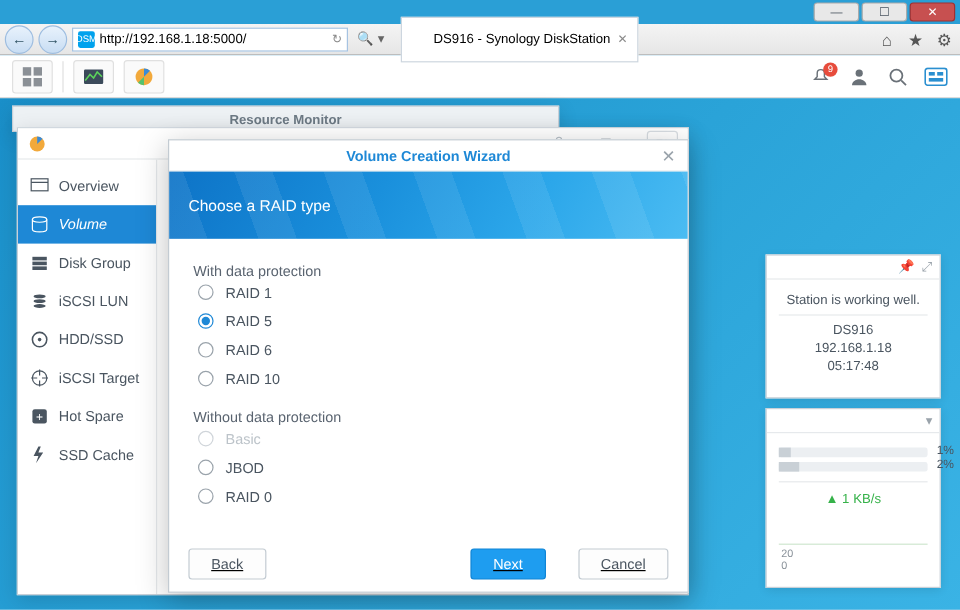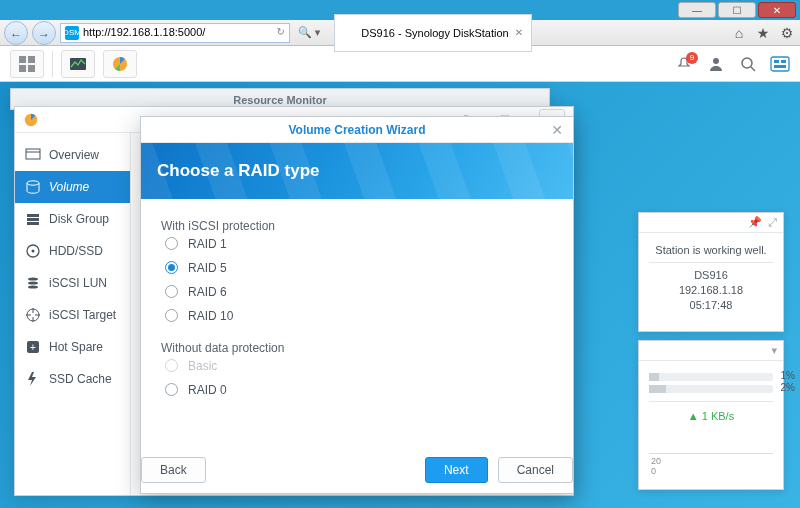--- a/index.html
+++ b/index.html
@@ -4,69 +4,69 @@
 <style>
   * { box-sizing: border-box; margin: 0; padding: 0; font-family: "Segoe UI", Arial, sans-serif; }
   body { width: 800px; height: 508px; overflow: hidden; background: #2a9fd6; }
   
   .titlebar { height: 20px; background: #2a9fd6; display:flex; justify-content:flex-end; padding:2px 4px; gap:2px;}
   .titlebar .btn { width:24px; height:16px; background:#e8e8e8; border:1px solid #aaa; display:flex; align-items:center; justify-content:center; font-size:10px;}
   .titlebar .btn.close { background:#c75050; color:#fff; border-color:#a03030;}
   
   .ie-bar { height:26px; background: linear-gradient(#f4f4f4,#e6e6e6); display:flex; align-items:center; padding:0 4px; gap:4px; border-bottom:1px solid #bdbdbd;}
   .nav-btn { width:24px; height:24px; border-radius:12px; border:1px solid #9dbde0; background:linear-gradient(#e8f2fc,#c8ddf3); display:flex; align-items:center; justify-content:center; font-size:12px; color:#356;}
-  .addr { flex:0 0 230px; height:20px; border:1px solid #a6c3e2; background:#fff; font-size:11px; padding:2px 4px; display:flex; gap:4px;}
+  .addr { flex:0 0 230px; height:20px; border:1px solid #a6c3e2; background:#fff; font-size:11px; padding:2px 4px; display:flex; align-items:center; gap:4px;}
   .addr .favicon{width:14px;height:14px;background:#00a2ed;color:#fff;font-size:8px;display:flex;align-items:center;justify-content:center;border-radius:2px;}
   .ie-tab { height:38px; border:1px solid #cdd6df; background:#fff; padding:2px 8px; font-size:11px; display:flex; align-items:center; gap:6px; margin-left:6px;}
   .ie-tab .x{font-size:10px;color:#888;}
   .ie-right { margin-left:auto; display:flex; gap:6px; align-items:center;}
   .ie-right .ic{width:18px;height:18px;display:flex;align-items:center;justify-content:center;font-size:14px;color:#555;}
   
   .dsm-bar { height:36px; background:#fff; border-bottom:1px solid #d4d4d4; display:flex; align-items:center; padding:0 10px; gap:8px;}
   .tb-btn { width:34px; height:28px; border:1px solid #e0e0e0; border-radius:3px; background:#fafafa; display:flex; align-items:center; justify-content:center;}
   .tb-btn svg{width:18px;height:18px;}
   .tb-sep{width:1px;height:26px;background:#e0e0e0;}
   .dsm-right{margin-left:auto;display:flex;gap:12px;align-items:center;}
   .dsm-right .ic{width:20px;height:20px;display:flex;align-items:center;justify-content:center;color:#555;position:relative;}
   .badge{position:absolute;top:-2px;right:-4px;background:#e74c3c;color:#fff;border-radius:7px;font-size:8px;min-width:12px;height:12px;line-height:12px;text-align:center;}
   
   .desktop { position:relative; width:800px; height:426px; background: linear-gradient(135deg,#1a8fc9 0%,#2aa3d8 50%,#3ab3e5 100%);}
   
   .win { position:absolute; background:#fff; border:1px solid #c8d0d8; box-shadow:0 4px 16px rgba(0,0,0,.15);}
-  .win-rm { left:10px; top:6px; width:540px; height:22px; background:#edf1f4;}
+  .win-rm { left:10px; top:6px; width:456px; height:22px; background:#edf1f4;}
   .win-rm .wt{font-size:11px;color:#6d7a85;text-align:center;line-height:22px;font-weight:600;}
   .win-sm { left:14px; top:24px; width:560px; height:390px;}
   .win-hdr { height:26px; background:#fff; display:flex; align-items:center; padding:0 8px; gap:8px; border-bottom:1px solid #e6e9ec;}
   .win-hdr .ico{width:16px;height:16px;}
   .win-ctl{display:flex;gap:10px;color:#b5bec6;font-size:11px;}
   .win-top-right{margin-left:auto;width:26px;height:22px;border:1px solid #d8dde2;display:flex;align-items:center;justify-content:center;font-size:10px;border-radius:3px;background:#fff;}
   
   .body { display:flex; height:calc(100% - 26px);}
   .sidebar{width:116px;border-right:1px solid #e6e9ec;padding-top:6px;}
   .sb-item{display:flex;align-items:center;gap:8px;height:32px;padding:0 10px;font-size:12px;color:#4a5560;cursor:pointer;}
   .sb-item.active{background:#1e88d6;color:#fff;font-style:italic;}
   .sb-item .ic{width:16px;height:16px;display:flex;align-items:center;justify-content:center;}
   .content{flex:1;padding:10px;}
   
   .modal { position:absolute; left:140px; top:34px; width:434px; height:378px; background:#fff; border:1px solid #c3cbd2; box-shadow:0 6px 24px rgba(0,0,0,.25);}
   .modal-hdr{height:26px;display:flex;align-items:center;justify-content:center;border-bottom:1px solid #e6e9ec;position:relative;}
   .modal-hdr .title{font-size:12px;color:#1e88d6;font-weight:600;}
   .modal-hdr .x{position:absolute;right:10px;color:#9aa3ab;font-size:14px;}
   .banner{height:56px;background:linear-gradient(120deg,#0d73c7 0%,#1a90dc 40%,#2ca7ea 70%,#4bbcf2 100%);position:relative;overflow:hidden;display:flex;align-items:center;padding-left:16px;}
   .banner::before{content:"";position:absolute;inset:0;background:repeating-linear-gradient(70deg,rgba(255,255,255,.08) 0 30px,transparent 30px 70px);}
-  .banner h2{color:#fff;font-size:17px;font-weight:700;position:relative;}
+  .banner h2{color:#fff;font-size:13px;font-weight:400;position:relative;}
   .modal-body{padding:14px 20px 4px 20px;font-size:12px;color:#4a5560;}
   .group-label{font-size:12px;color:#5a6470;margin:6px 0 4px 0;}
   .radio-row{display:flex;align-items:flex-start;gap:10px;height:24px;padding-left:4px;}
   .radio{width:13px;height:13px;border:1px solid #9aa3ab;border-radius:50%;display:flex;align-items:center;justify-content:center;flex-shrink:0;}
   .radio.checked{border-color:#1e88d6;}
   .radio.checked::after{content:"";width:7px;height:7px;border-radius:50%;background:#1e88d6;}
   .radio.disabled{border-color:#d0d5da;}
   .radio-row.disabled{color:#bcc3c9;}
-  .modal-ftr{position:absolute;bottom:10px;left:0;right:0;display:flex;padding:0 0;gap:10px;}
+  .modal-ftr{position:absolute;bottom:10px;left:0;right:0;display:flex;padding:0 16px;gap:27px;text-decoration:underline;}
   .btn{height:26px;padding:0 18px;border:1px solid #c3cbd2;border-radius:3px;background:#fdfdfd;font-size:12px;color:#4a5560;display:flex;align-items:center;cursor:pointer;}
   .btn.primary{background:#1e9df0;border-color:#1085d6;color:#fff;text-align:center;}
   .spacer{flex:1;}
   
   .widget{position:absolute;right:16px;background:#fff;border:1px solid #c8d0d8;width:146px;font-size:11px;color:#4a5560;box-shadow:0 2px 8px rgba(0,0,0,.12);}
   .widget .whdr{height:20px;border-bottom:1px solid #e6e9ec;display:flex;justify-content:flex-end;align-items:center;gap:6px;padding:0 6px;color:#9aa3ab;}
   .widget .wbody{padding:8px 10px;text-align:center;}
   .wline{margin:3px 0;white-space:nowrap;overflow:hidden;text-overflow:ellipsis;}
   .bar{height:8px;background:#eceff2;border-radius:2px;margin:4px 0;position:relative;}
   .bar .fill{position:absolute;left:0;top:0;bottom:0;background:#c9d0d6;}
@@ -205,35 +205,35 @@
                 <rect x="2" y="3" width="12" height="3" fill="currentColor"></rect>
                 <rect x="2" y="7" width="12" height="3" fill="currentColor"></rect>
                 <rect x="2" y="11" width="12" height="3" fill="currentColor"></rect>
               </svg>
             </span>
             <span>Disk Group</span>
           </div>
           <div class="sb-item">
             <span class="ic">
               <svg width="16" height="16" viewBox="0 0 16 16">
-                <circle cx="8" cy="8" r="6" fill="none" stroke="currentColor" stroke-width="1.3"></circle>
-                <circle cx="8" cy="8" r="1.5" fill="currentColor"></circle>
-              </svg>
-            </span>
-            <span>HDD/SSD</span>
-          </div>
-          <div class="sb-item">
-            <span class="ic">
-              <svg width="16" height="16" viewBox="0 0 16 16">
                 <ellipse cx="8" cy="4" rx="5" ry="1.6" fill="currentColor"></ellipse>
                 <ellipse cx="8" cy="8" rx="5" ry="1.6" fill="currentColor"></ellipse>
                 <ellipse cx="8" cy="12" rx="5" ry="1.6" fill="currentColor"></ellipse>
               </svg>
             </span>
             <span>iSCSI LUN</span>
+          </div>
+          <div class="sb-item">
+            <span class="ic">
+              <svg width="16" height="16" viewBox="0 0 16 16">
+                <circle cx="8" cy="8" r="6" fill="none" stroke="currentColor" stroke-width="1.3"></circle>
+                <circle cx="8" cy="8" r="1.5" fill="currentColor"></circle>
+              </svg>
+            </span>
+            <span>HDD/SSD</span>
           </div>
           <div class="sb-item">
             <span class="ic">
               <svg width="16" height="16" viewBox="0 0 16 16">
                 <circle cx="8" cy="8" r="6" fill="none" stroke="currentColor"></circle>
                 <line x1="8" y1="1" x2="8" y2="6" stroke="currentColor"></line>
                 <line x1="8" y1="10" x2="8" y2="15" stroke="currentColor"></line>
                 <line x1="1" y1="8" x2="6" y2="8" stroke="currentColor"></line>
                 <line x1="10" y1="8" x2="15" y2="8" stroke="currentColor"></line>
               </svg>
@@ -264,21 +264,21 @@
 
   <div class="modal">
     <div class="modal-hdr">
       <span class="title">Volume Creation Wizard</span>
       <span class="x">✕</span>
     </div>
     <div class="banner">
       <h2>Choose a RAID type</h2>
     </div>
     <div class="modal-body">
-      <div class="group-label">With iSCSI protection</div>
+      <div class="group-label">With data protection</div>
       <div id="grp1">
           <div class="radio-row">
             <span class="radio"></span>
             <span>RAID 1</span>
           </div>
           <div class="radio-row">
             <span class="radio checked"></span>
             <span>RAID 5</span>
           </div>
           <div class="radio-row">
@@ -288,20 +288,24 @@
           <div class="radio-row">
             <span class="radio"></span>
             <span>RAID 10</span>
           </div>
         </div>
       <div class="group-label" style="margin-top:8px">Without data protection</div>
       <div id="grp2">
           <div class="radio-row disabled">
             <span class="radio disabled"></span>
             <span>Basic</span>
+          </div>
+          <div class="radio-row">
+            <span class="radio"></span>
+            <span>JBOD</span>
           </div>
           <div class="radio-row">
             <span class="radio"></span>
             <span>RAID 0</span>
           </div>
         </div>
     </div>
     <div class="modal-ftr">
       <div class="btn">Back</div>
       <div class="spacer"></div>

